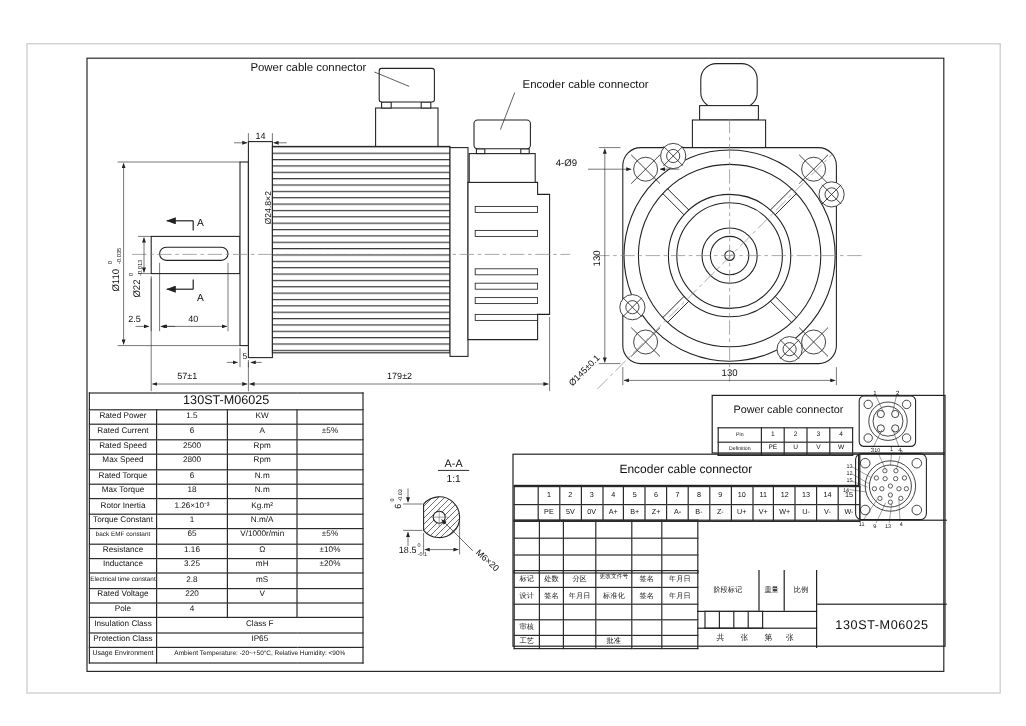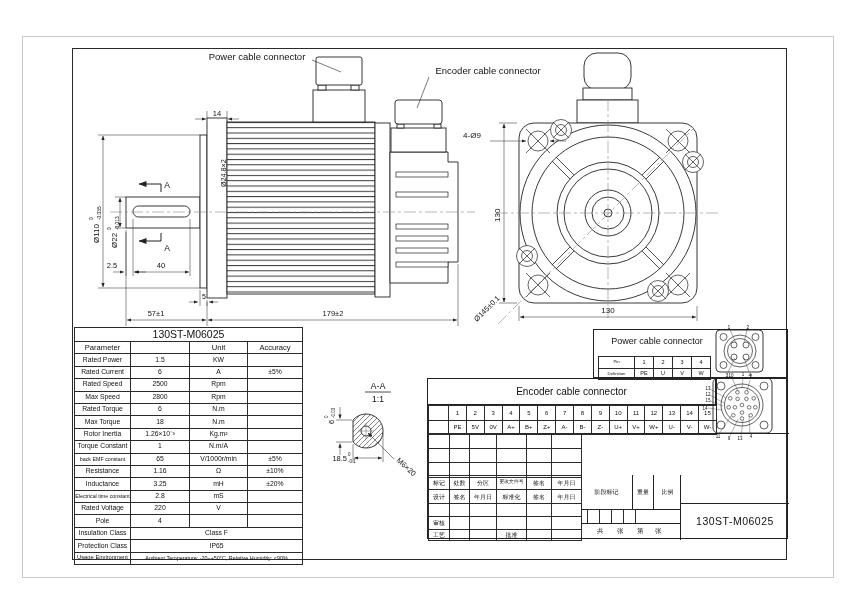--- a/index.html
+++ b/index.html
@@ -356,26 +356,20 @@
         <col style="width:56px">
         <col style="width:59px">
         <col style="width:58px">
         <col style="width:55px">
       </colgroup>
     <tbody>
         <tr>
           <td class="tt" colspan="4">130ST-M06025</td>
         </tr>
     <tr>
-      <td style="font-size:7.6px">Parameter</td>
-      <td></td>
-      <td style="font-size:7.6px">Unit</td>
-      <td style="font-size:7.6px">Accuracy</td>
-    </tr>
-    <tr>
           <td>Rated Power</td>
           <td>1.5</td>
           <td>KW</td>
           <td></td>
         </tr>
     <tr>
           <td>Rated Current</td>
           <td>6</td>
           <td>A</td>
           <td>±5%</td>

